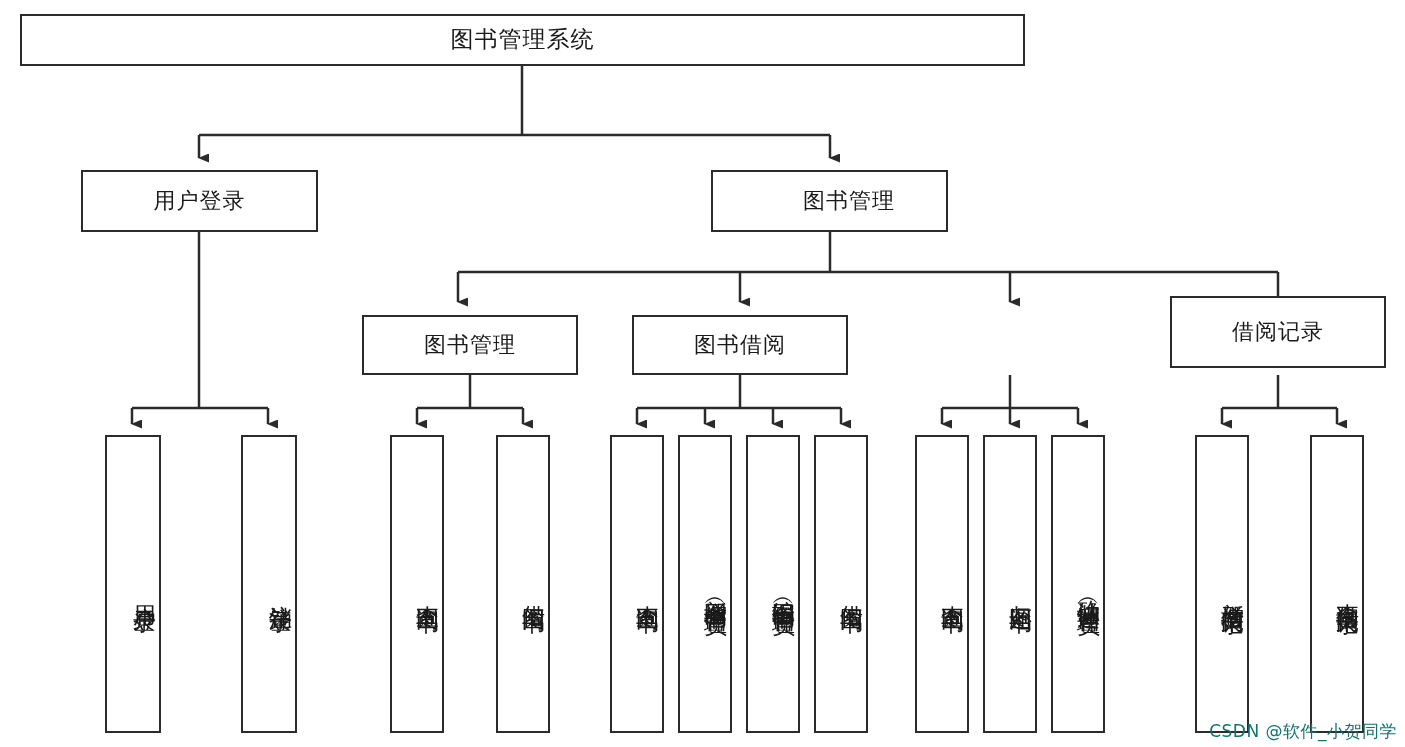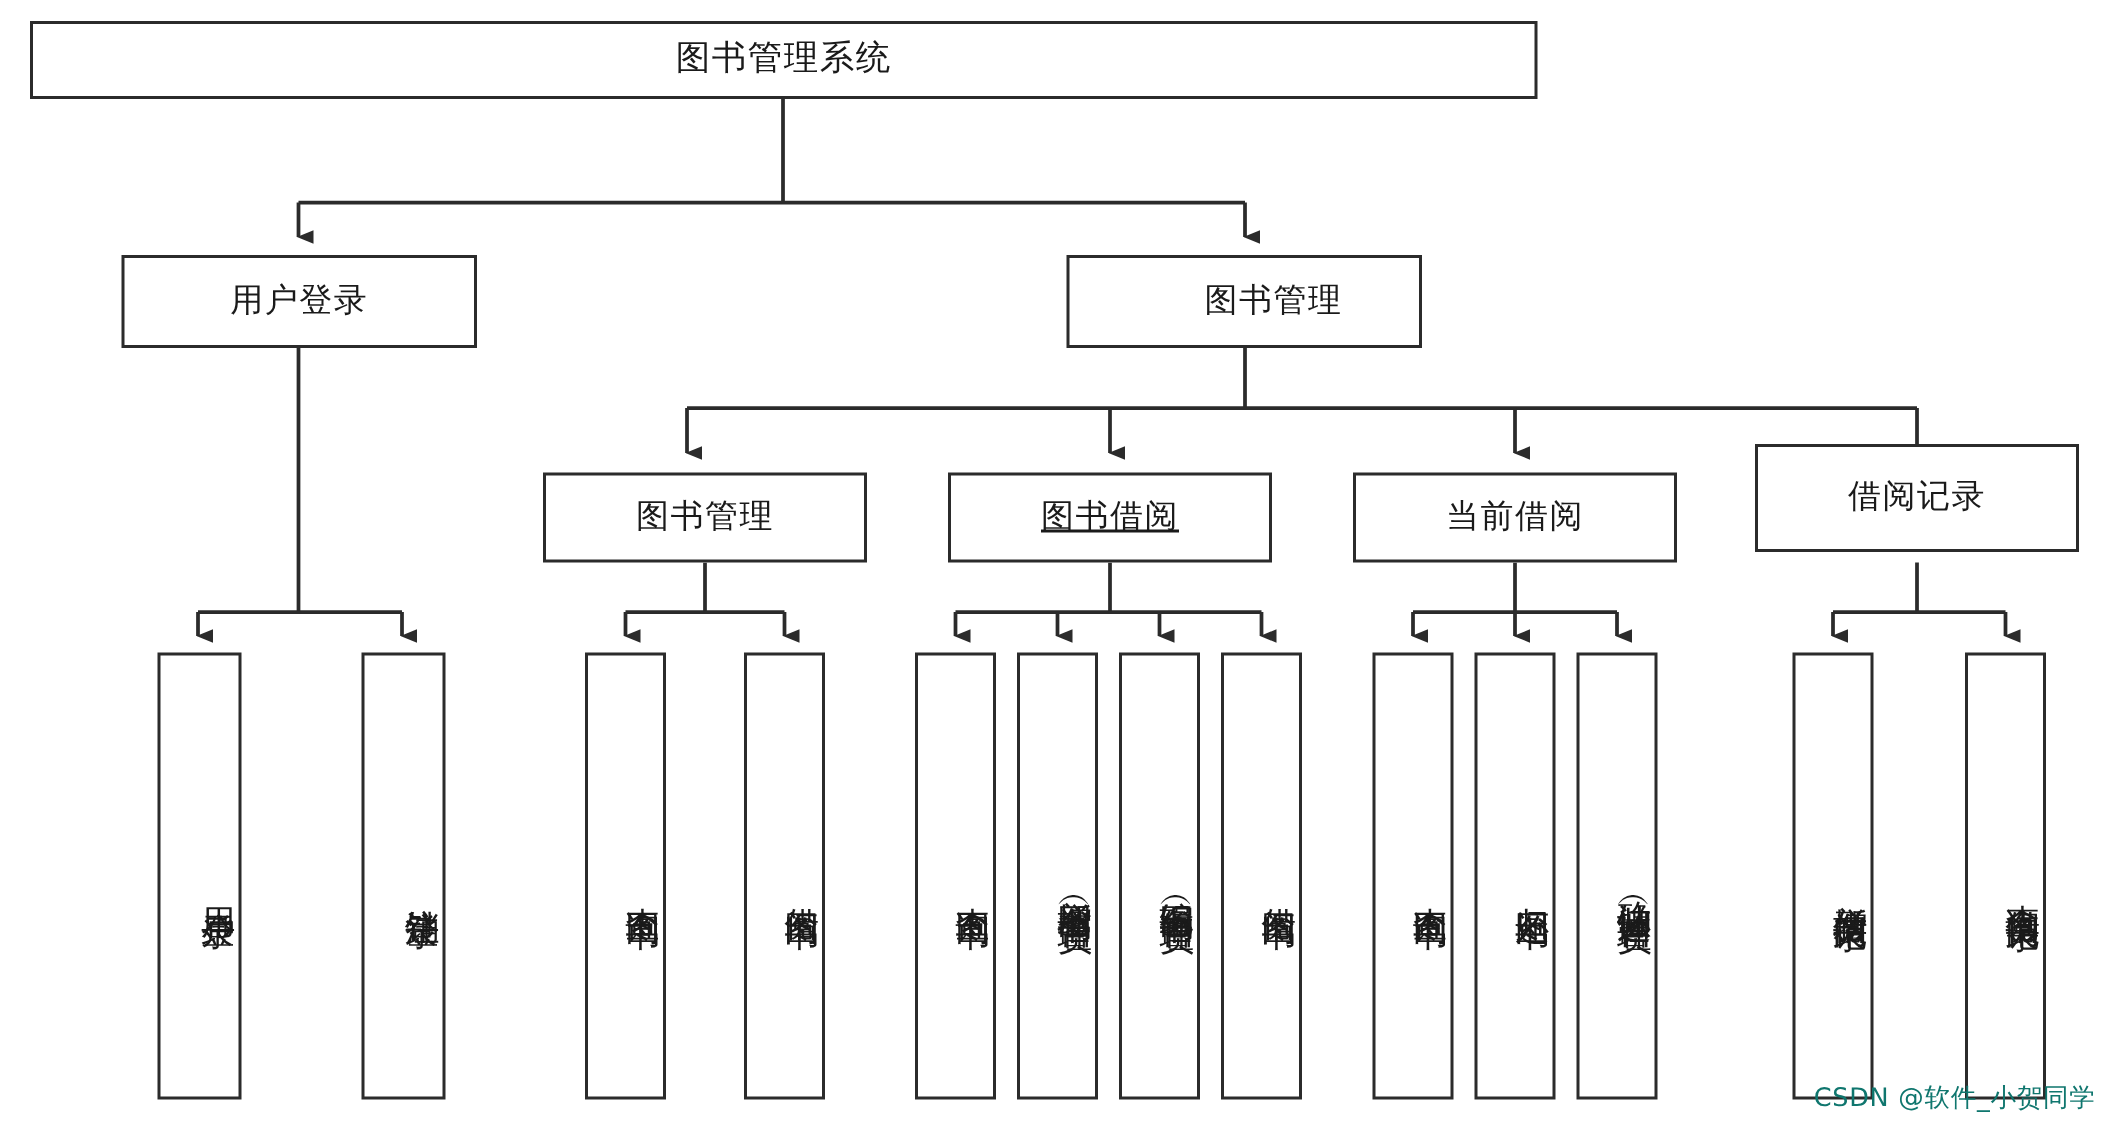--- a/index.html
+++ b/index.html
@@ -124,22 +124,21 @@
     <line x1="1222" y1="408" x2="1222" y2="424" stroke="#2b2b2b" stroke-width="2.5" marker-end="url(#arrowhead)"></line>
     <line x1="1337" y1="408" x2="1337" y2="424" stroke="#2b2b2b" stroke-width="2.5" marker-end="url(#arrowhead)"></line>
   </svg>
 
   <div class="node horiz root" style="left:20px; top:14px; width:1005px; height:52px;">图书管理系统</div>
 
   <div class="node horiz" style="left:81px; top:170px; width:237px; height:62px;">用户登录</div>
   <div class="node horiz" style="left:711px; top:170px; width:237px; height:62px;padding-left:39px;">图书管理</div>
 
   <div class="node horiz" style="left:362px; top:315px; width:216px; height:60px;">图书管理</div>
-  <div class="node horiz" style="left:632px; top:315px; width:216px; height:60px;text-decoration:underline;">图书借阅</div>
-  <div class="node horiz" style="left:902px; top:315px; width:216px; height:60px;">当前借阅</div>
+  <div class="node horiz" style="left:632px; top:315px; width:216px; height:60px;">图书借阅</div>
   <div class="node horiz" style="left:1170px; top:296px; width:216px; height:72px;">借阅记录</div>
 
   <div class="node leaf" style="left:105px; top:435px; width:56px; height:298px;">
     <span class="leaf-text">用户登录</span>
   </div>
   <div class="node leaf" style="left:241px; top:435px; width:56px; height:298px;">
     <span class="leaf-text">注销登录</span>
   </div>
 
   <div class="node leaf" style="left:390px; top:435px; width:54px; height:298px;">

